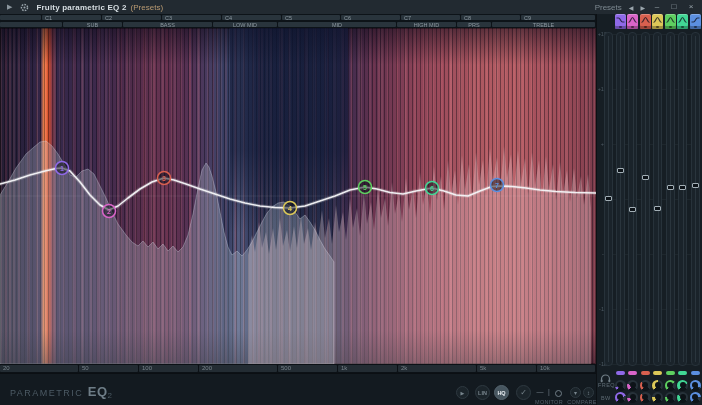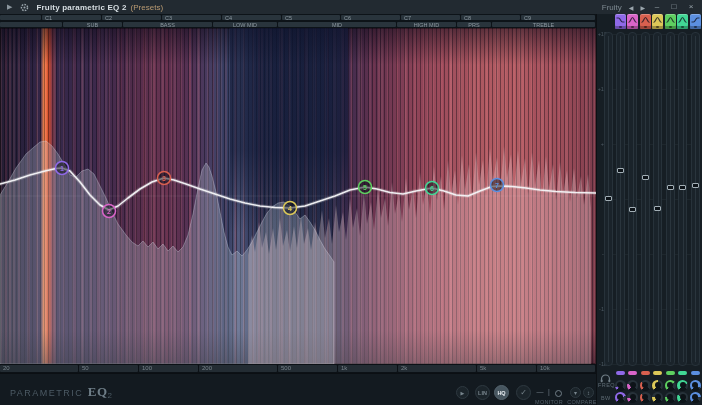--- a/index.html
+++ b/index.html
@@ -57,21 +57,21 @@
   .bandbtn .notch{position:absolute;bottom:1px;left:4px;width:3px;height:2px;background:rgba(0,0,0,.5);border-radius:1px;}
   .dash{position:absolute;height:4px;width:9px;border-radius:2px;}
   .knob{position:absolute;width:11px;height:11px;border-radius:50%;background-color:#0d1419;}
   .knob .core{position:absolute;left:2.5px;top:2.5px;width:6px;height:6px;border-radius:50%;background:#0d1318;}
   .panel-label{position:absolute;color:#5e6b74;font-size:5.5px;letter-spacing:.4px;}
 
   
   #bottom-bar{left:0;top:373px;width:596px;height:32px;background:#131a20;border-top:1px solid #0b0f13;box-sizing:border-box;}
   #brand{position:absolute;left:10px;top:8px;color:#49565f;}
   #brand-word{font-size:9px;letter-spacing:1.5px;color:#4c5a64;}
-  #brand-eq{font-size:13px;font-weight:bold;color:#6e7d87;letter-spacing:.5px;font-family:Liberation Serif, serif;}
+  #brand-eq{font-size:13px;font-weight:bold;color:#6e7d87;letter-spacing:.5px;}
   #brand-sub{font-size:8px;color:#4c5a64;vertical-align:-2px;}
   .roundbtn{position:absolute;border:1px solid #2e3940;background:#1b242a;border-radius:50%;
             color:#78858d;display:flex;align-items:center;justify-content:center;box-sizing:border-box;}
   .roundbtn.active{background:#46555f;color:#e9eef2;border-color:#55646e;}
   .tinylabel{position:absolute;color:#53606a;font-size:5.5px;letter-spacing:.3px;text-align:center;}
   .miniicon{position:absolute;color:#707d86;font-size:7px;text-align:center;width:8px;line-height:8px;}
   #ms-circle-icon{position:absolute;width:5px;height:5px;border:1px solid #707d86;border-radius:50%;}
 </style>
 </head>
 <body>
@@ -82,21 +82,21 @@
     <span id="collapse-arrow">▶</span>
     <span id="gear-icon">
       <svg width="9" height="9" viewBox="0 0 10 10">
           <circle cx="5" cy="5" r="3.4" fill="none" stroke="#9aa5ac" stroke-width="1.6" stroke-dasharray="1.8 1.3"></circle>
           <circle cx="5" cy="5" r="1.2" fill="#9aa5ac"></circle>
         </svg>
     </span>
     <span id="win-title">Fruity parametric EQ 2</span>
     <span id="win-subtitle">(Presets)</span>
     <span id="titlebar-right">
-      <span id="presets-label">Fruity</span>
+      <span id="presets-label">Presets</span>
       <span class="tb-arrow">◀</span>
       <span class="tb-arrow">▶</span>
       <span class="winbtn">–</span>
       <span class="winbtn">□</span>
       <span class="winbtn">×</span>
     </span>
   </div>
 
   <div id="octave-row" class="abs cellrow">
       <div class="cell" style="left: 0px; width: 41px; text-align: left;"></div>

